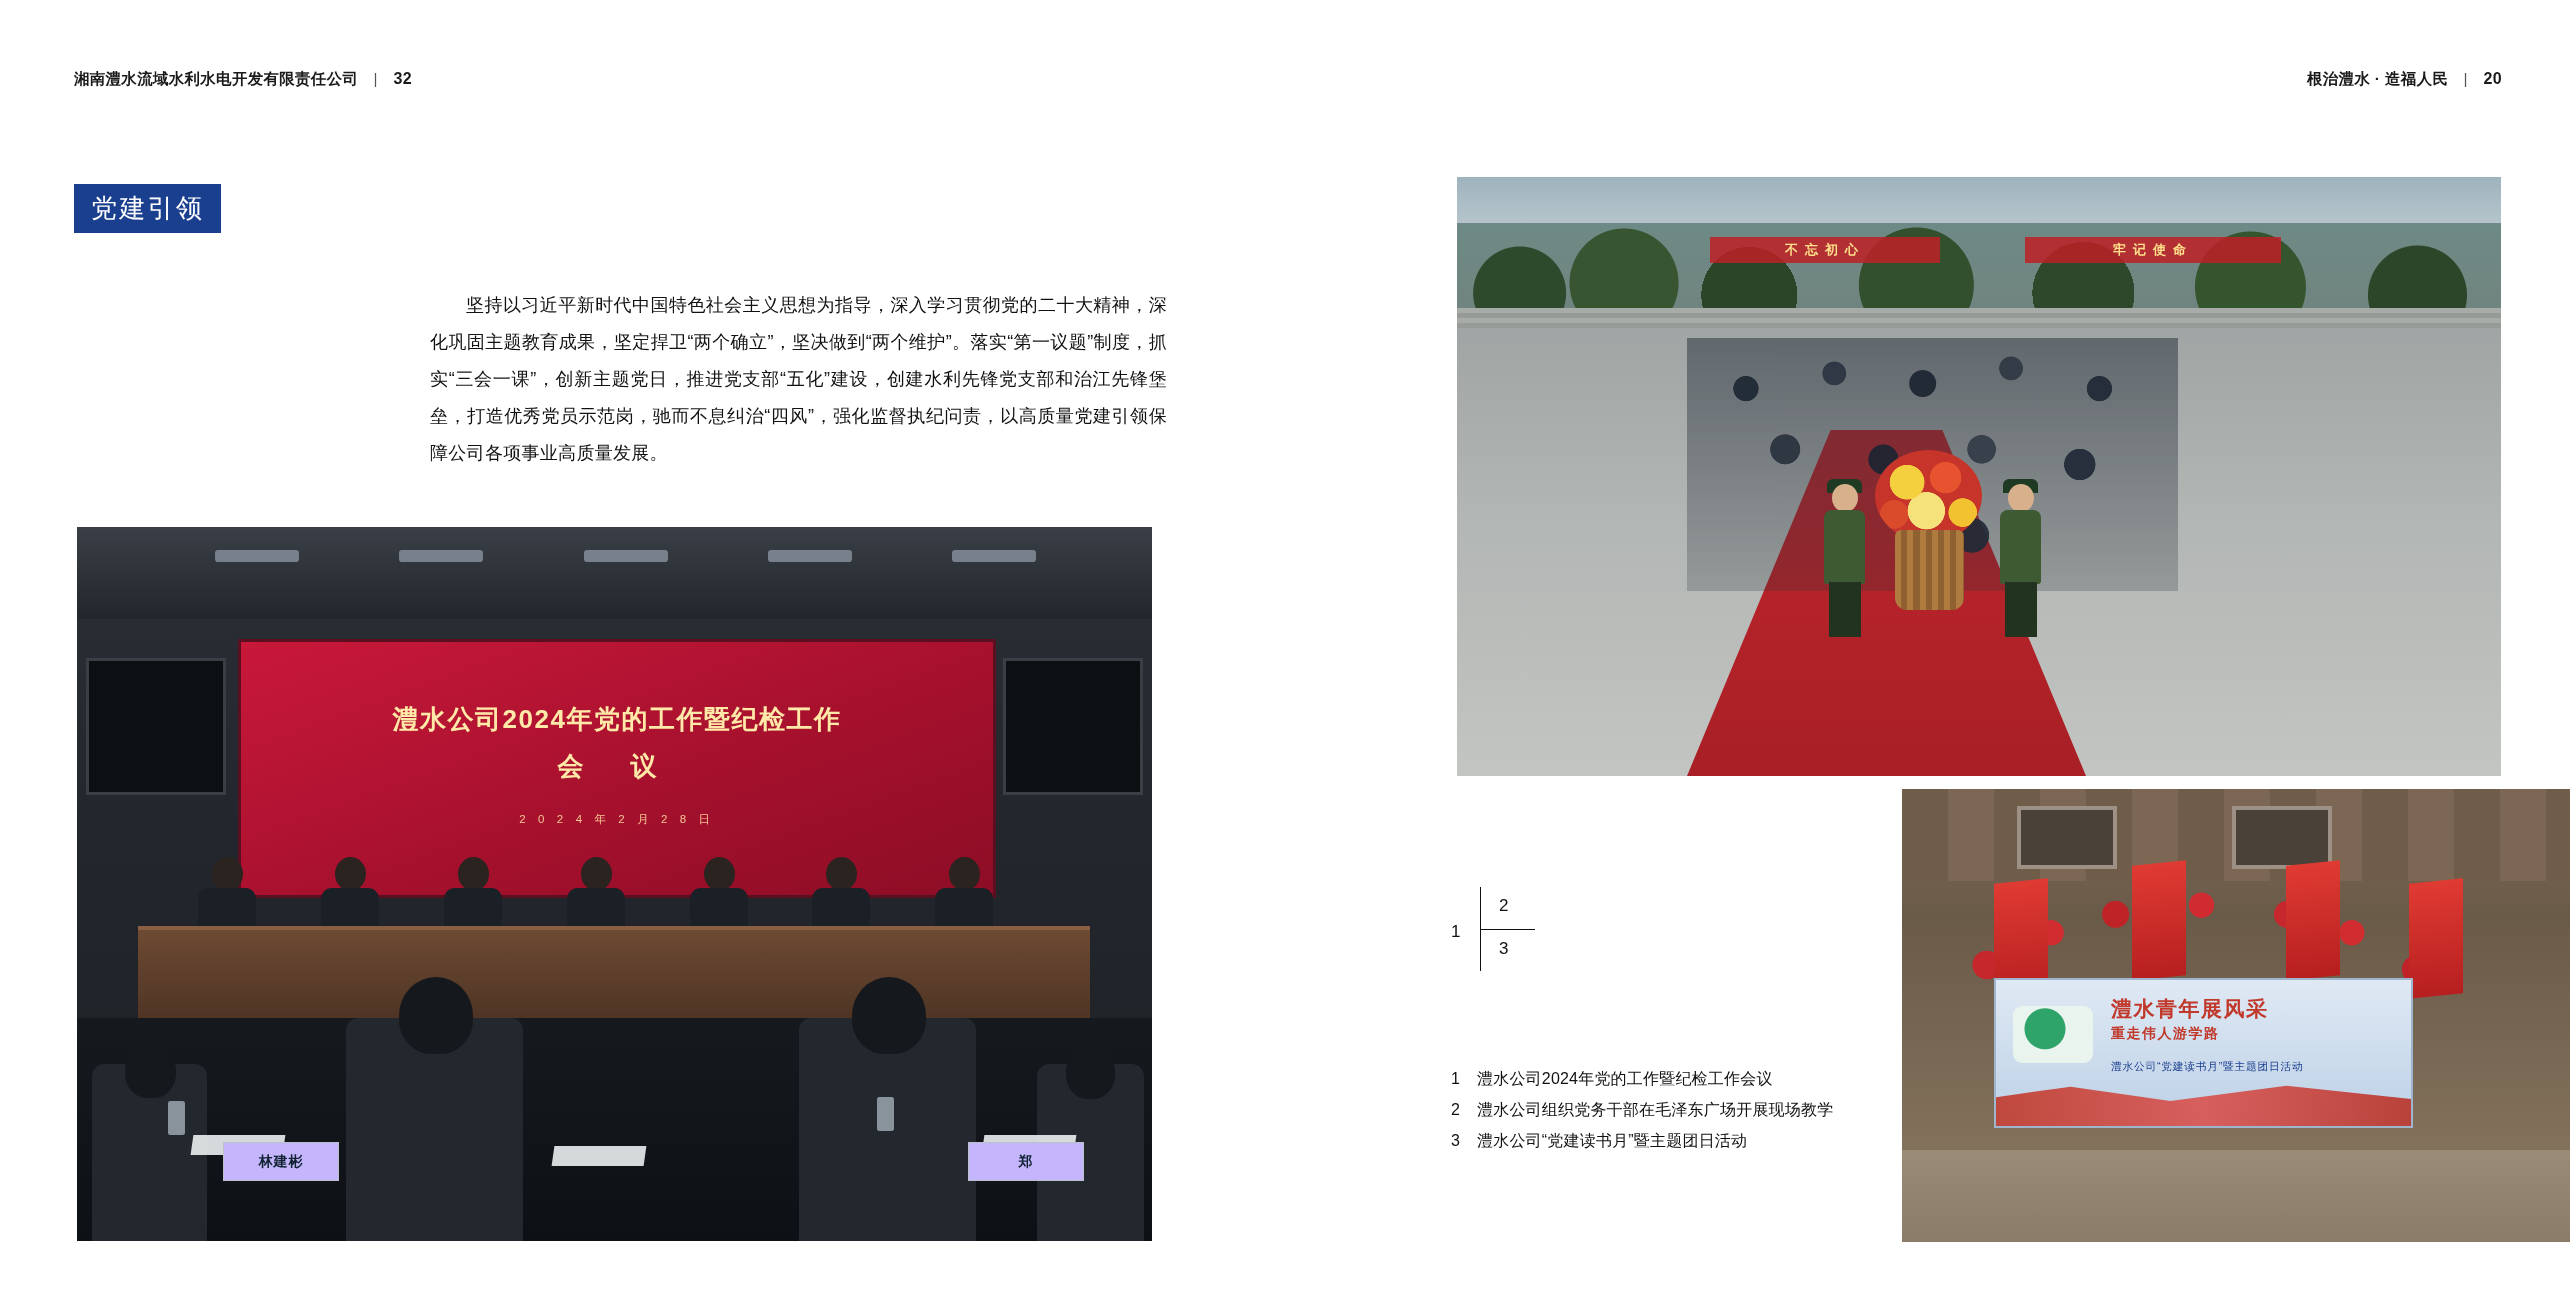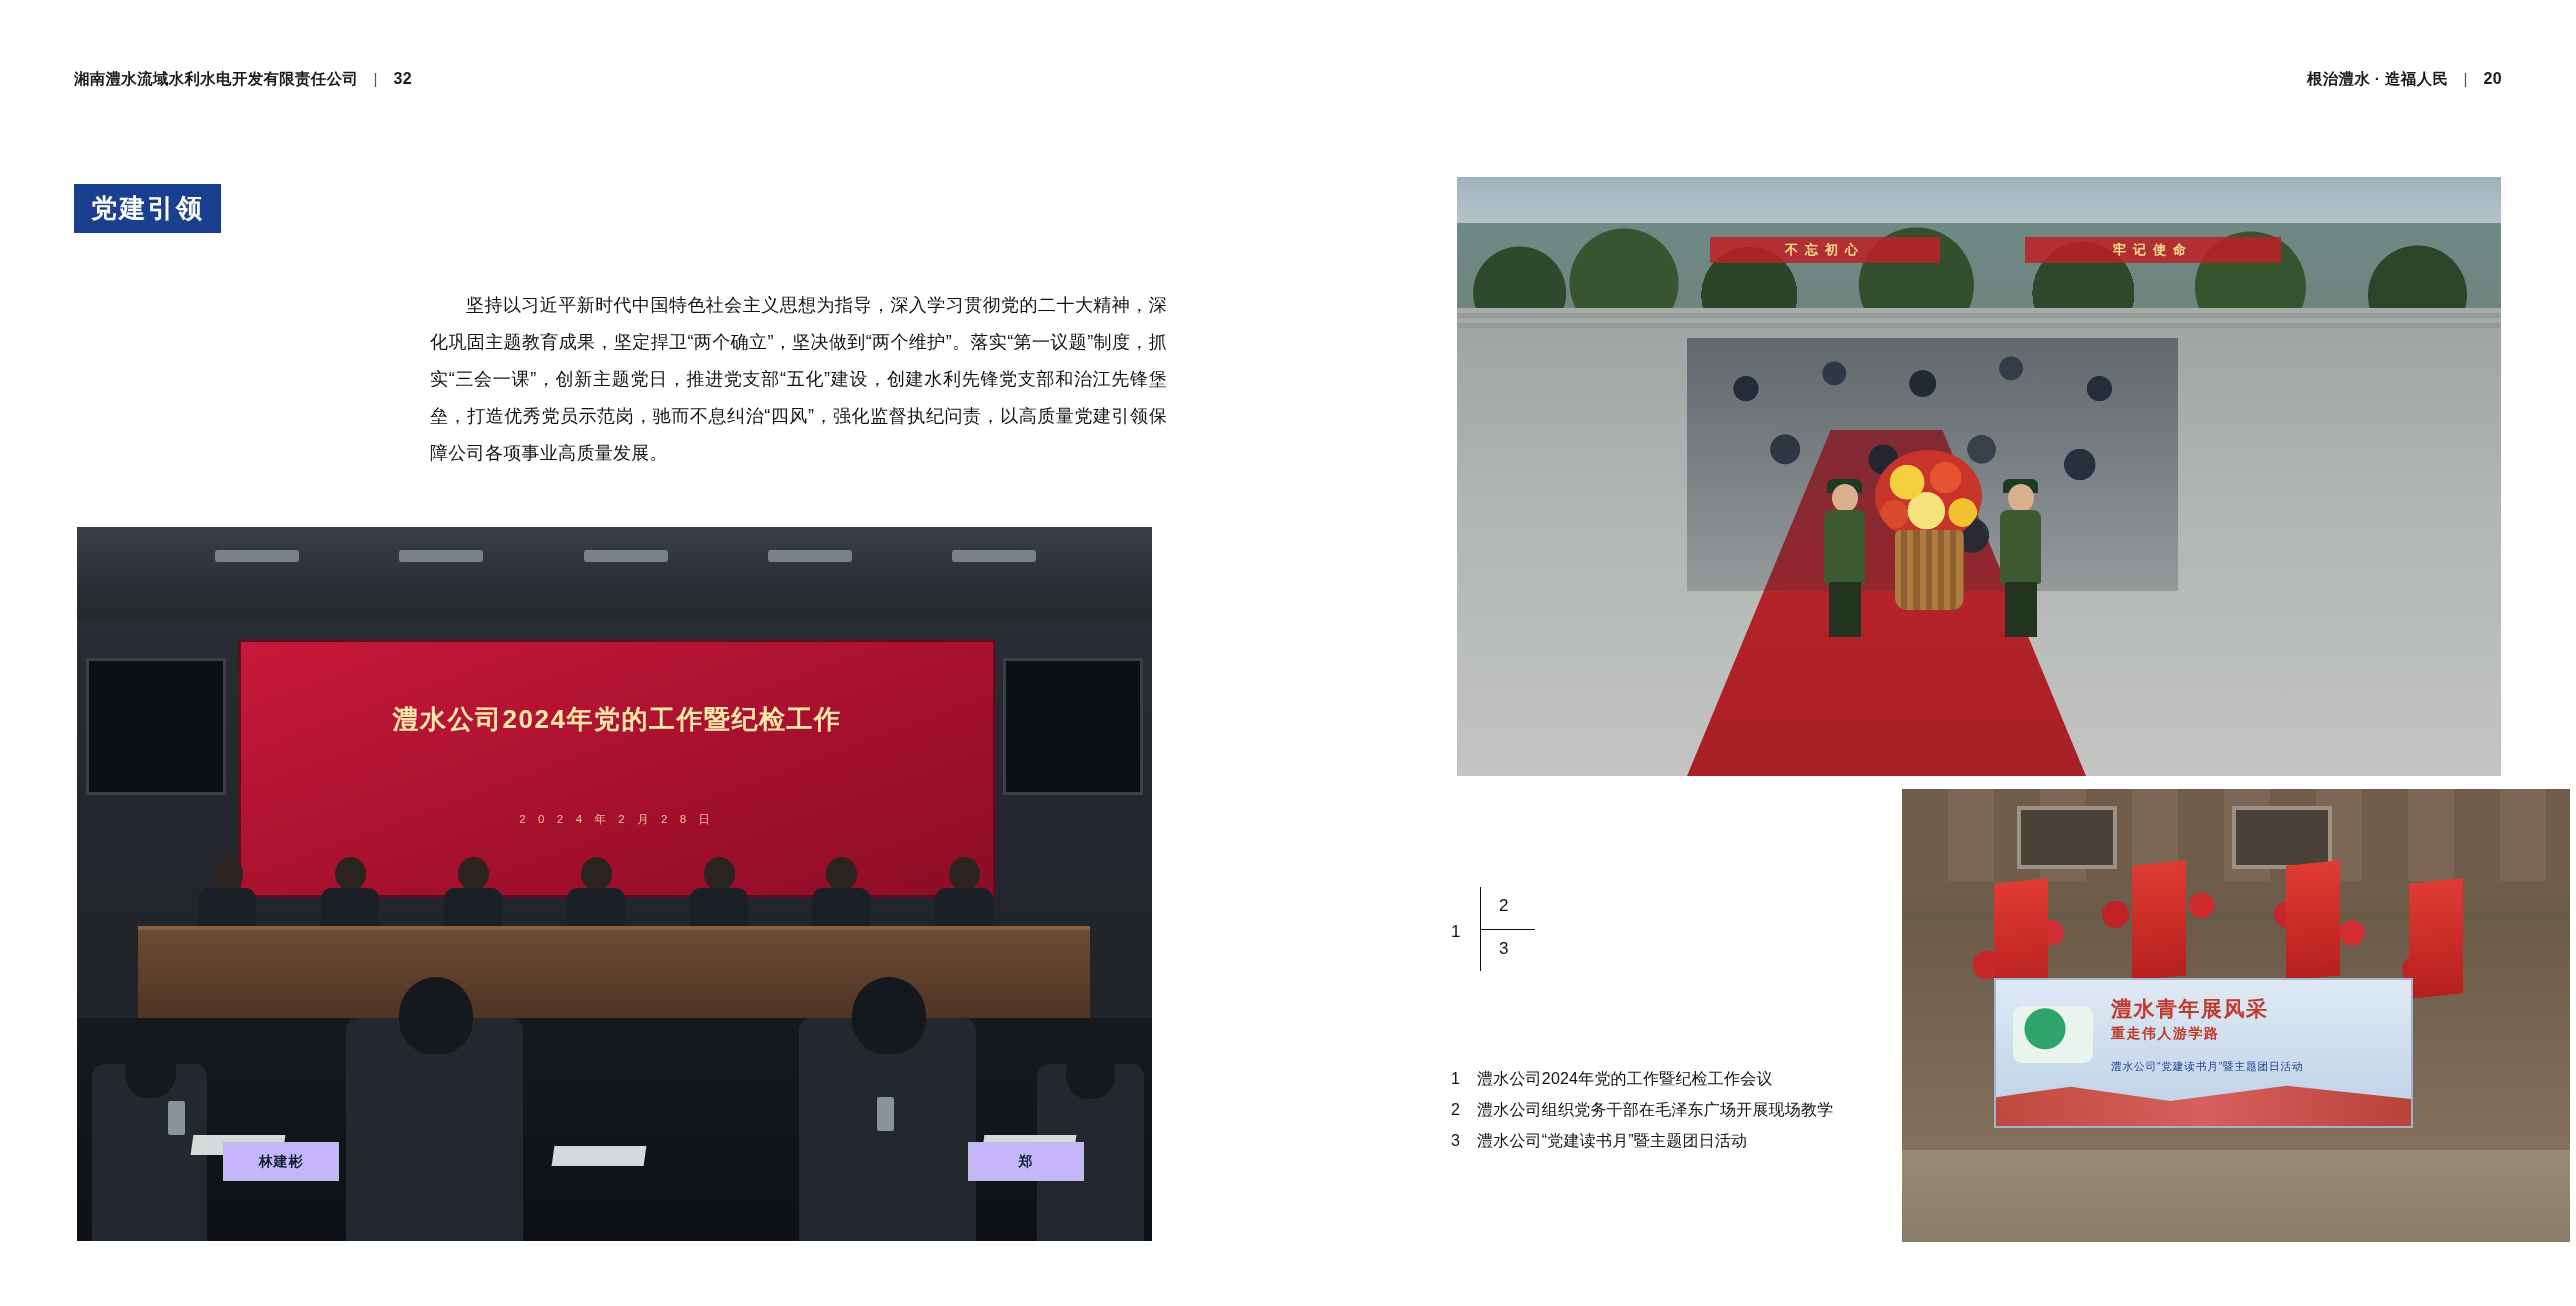--- a/index.html
+++ b/index.html
@@ -39,21 +39,21 @@
   }
 
   
   .section-badge {
     position: absolute;
     left: 74px;
     top: 184px;
     background: #1b3f8f;
     color: #ffffff;
     font-size: 26px;
-    font-weight: 700;
+    font-weight: 400;
     letter-spacing: 2.3px;
     padding: 10.7px 17px 12.3px 17px;
     line-height: 1;
   }
 
   
   .body-text {
     position: absolute;
     left: 430px;
     top: 287px;
@@ -426,20 +426,21 @@
   <div class="meet-light" style="left:322px"></div>
   <div class="meet-light" style="left:507px"></div>
   <div class="meet-light" style="left:691px"></div>
   <div class="meet-light" style="left:875px"></div>
 
   <div class="meet-tv left"></div>
   <div class="meet-tv right"></div>
 
   <div class="meet-screen">
     <div class="scr-title">澧水公司2024年党的工作暨纪检工作</div>
+    <div class="scr-sub">会    议</div>
     <div class="scr-date">2 0 2 4 年 2 月 2 8 日</div>
   </div>
 
   <div class="panel-person" style="left:115px">
       <div class="head"></div>
       <div class="torso"></div>
     </div>
   <div class="panel-person" style="left:238px">
       <div class="head"></div>
       <div class="torso"></div>

